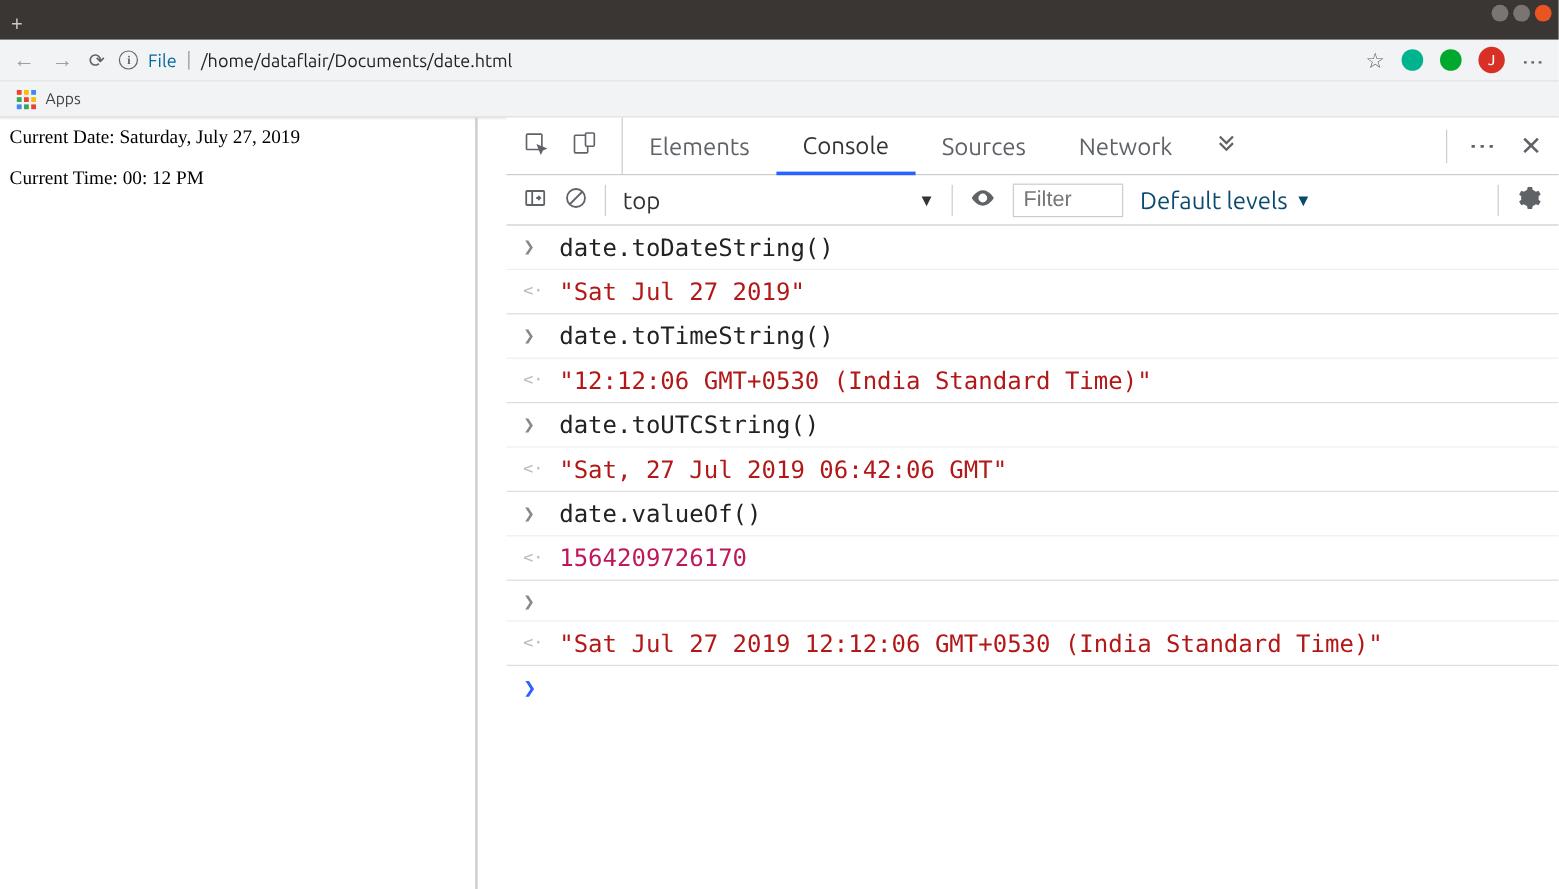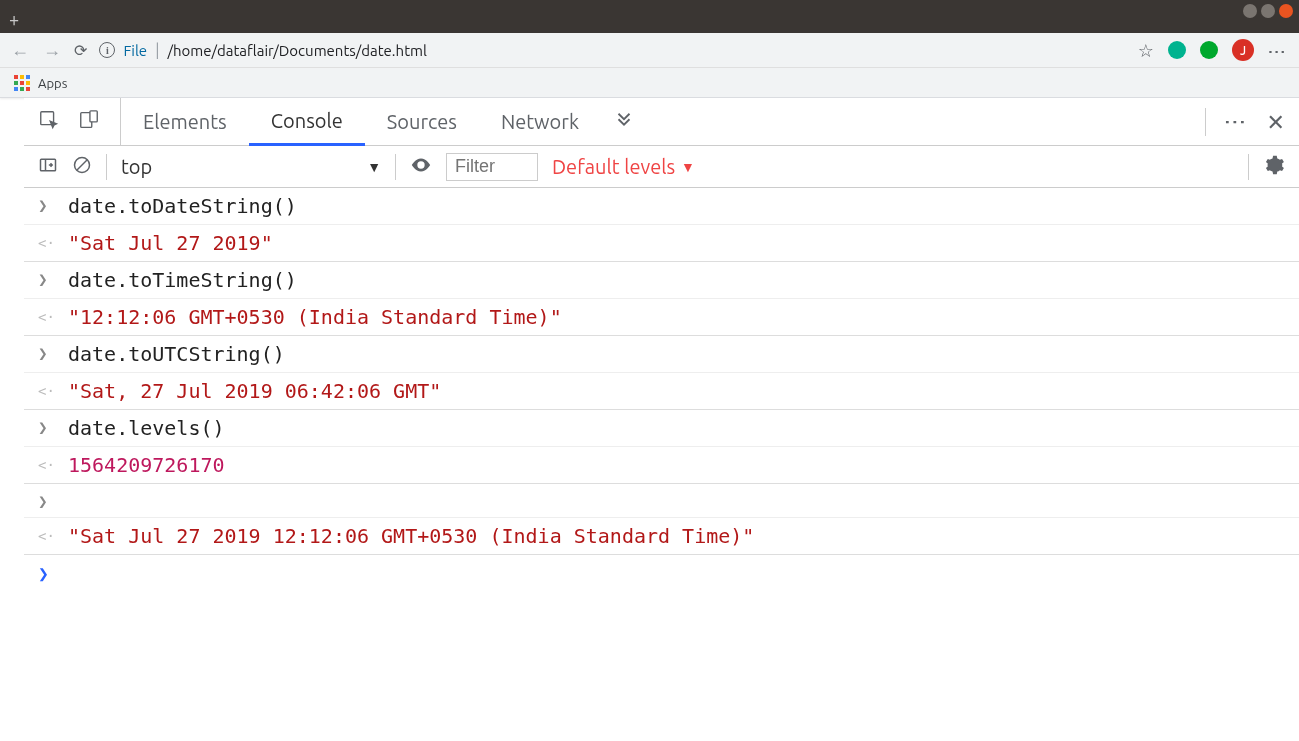--- a/index.html
+++ b/index.html
@@ -49,21 +49,21 @@
 .dt-right { margin-left: auto; display: flex; align-items: center; gap: 18px; padding-left: 18px; }
 .dt-right .sep { width: 1px; height: 28px; background: #ccc; }
 
 .dt-toolbar { height: 42px; border-bottom: 1px solid #ccc; display: flex; align-items: center; padding: 0 14px; gap: 14px; }
 .dt-toolbar .sep { width: 1px; height: 26px; background: #ccc; }
 .tb-icon svg { width: 20px; height: 20px; stroke: #5f6368; fill: none; stroke-width: 1.8; }
 .ctx-select { flex: 0 0 auto; width: 260px; display: flex; align-items: center; justify-content: space-between; font-size: 20px; color: #333; }
 .ctx-select .chev { color: #333; font-size: 14px; }
 .eye svg { width: 22px; height: 22px; fill: #5f6368; }
 .filter-input { width: 92px; height: 28px; border: 1px solid #ccc; padding: 0 8px; font-size: 18px; color: #888; background: #fff; }
-.levels { display: flex; align-items: center; gap: 6px; font-size: 20px; color: #ef4444; }
+.levels { display: flex; align-items: center; gap: 6px; font-size: 20px; color: #0c4a6e; }
 .gear svg { width: 22px; height: 22px; fill: #5f6368; }
 
 .console-body { flex: 1; overflow: auto; font-family: "DejaVu Sans Mono", Menlo, Consolas, monospace; font-size: 20px; }
 .row { display: flex; align-items: flex-start; padding: 6px 14px; border-bottom: 1px solid #eee; gap: 14px; }
 .row.result { border-bottom: 1px solid #ddd; }
 .arrow-in { color: #888; font-size: 16px; width: 16px; flex-shrink: 0; padding-top: 2px; }
 .arrow-out { color: #bbb; font-size: 14px; width: 16px; flex-shrink: 0; padding-top: 4px; }
 .code { color: #222; white-space: pre; }
 .str { color: #b21818; }
 .num { color: #be185d; }
@@ -110,20 +110,24 @@
       <span></span>
       <span></span>
       <span></span>
       <span></span>
       <span></span>
     </div>
   <span>Apps</span>
 </div>
 
 <div class="main">
+  <div class="page">
+    <p>Current Date: Saturday, July 27, 2019</p>
+    <p>Current Time: 00: 12 PM</p>
+  </div>
 
   <div class="devtools">
 
     <div class="dt-tabs">
       <div class="dt-left-icons">
         <span class="dt-icon"><svg viewBox="0 0 24 24">
               <rect x="3" y="3" width="14" height="14" rx="1"></rect>
               <path d="M12 12 L22 16 L18 18 L16 22 Z" fill="#5f6368" stroke="none"></path>
             </svg></span>
         <span class="dt-icon"><svg viewBox="0 0 24 24">
@@ -198,21 +202,21 @@
         <div class="row">
           <span class="arrow-in">❯</span>
           <span class="code">date.toUTCString()</span>
         </div>
         <div class="row result">
           <span class="arrow-out">&lt;·</span>
           <span class="code str">"Sat, 27 Jul 2019 06:42:06 GMT"</span>
         </div>
         <div class="row">
           <span class="arrow-in">❯</span>
-          <span class="code">date.levels()</span>
+          <span class="code">date.valueOf()</span>
         </div>
         <div class="row result">
           <span class="arrow-out">&lt;·</span>
           <span class="code num">1564209726170</span>
         </div>
         <div class="row">
           <span class="arrow-in">❯</span>
         </div>
         <div class="row result">
           <span class="arrow-out">&lt;·</span>

